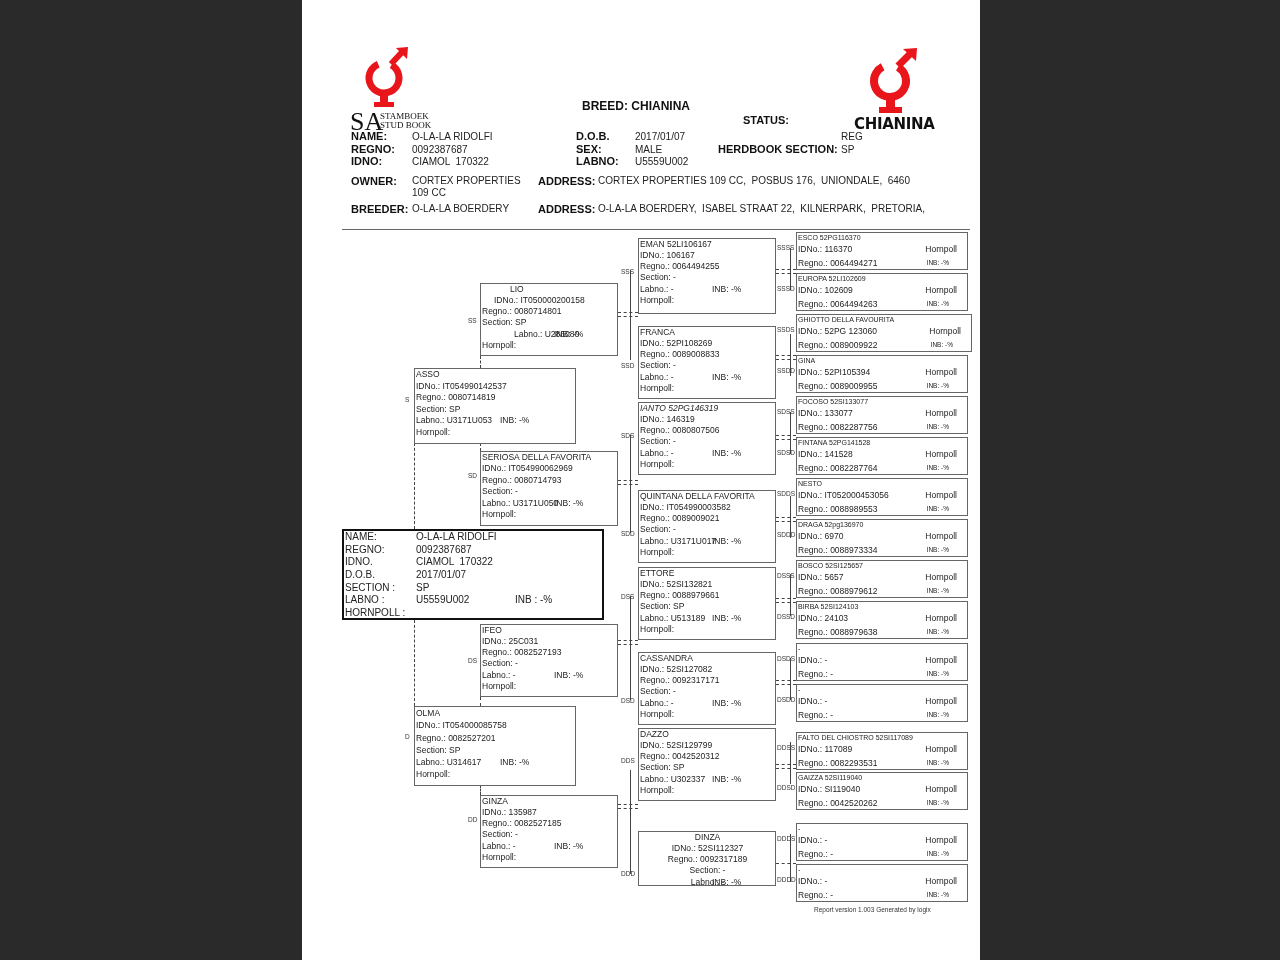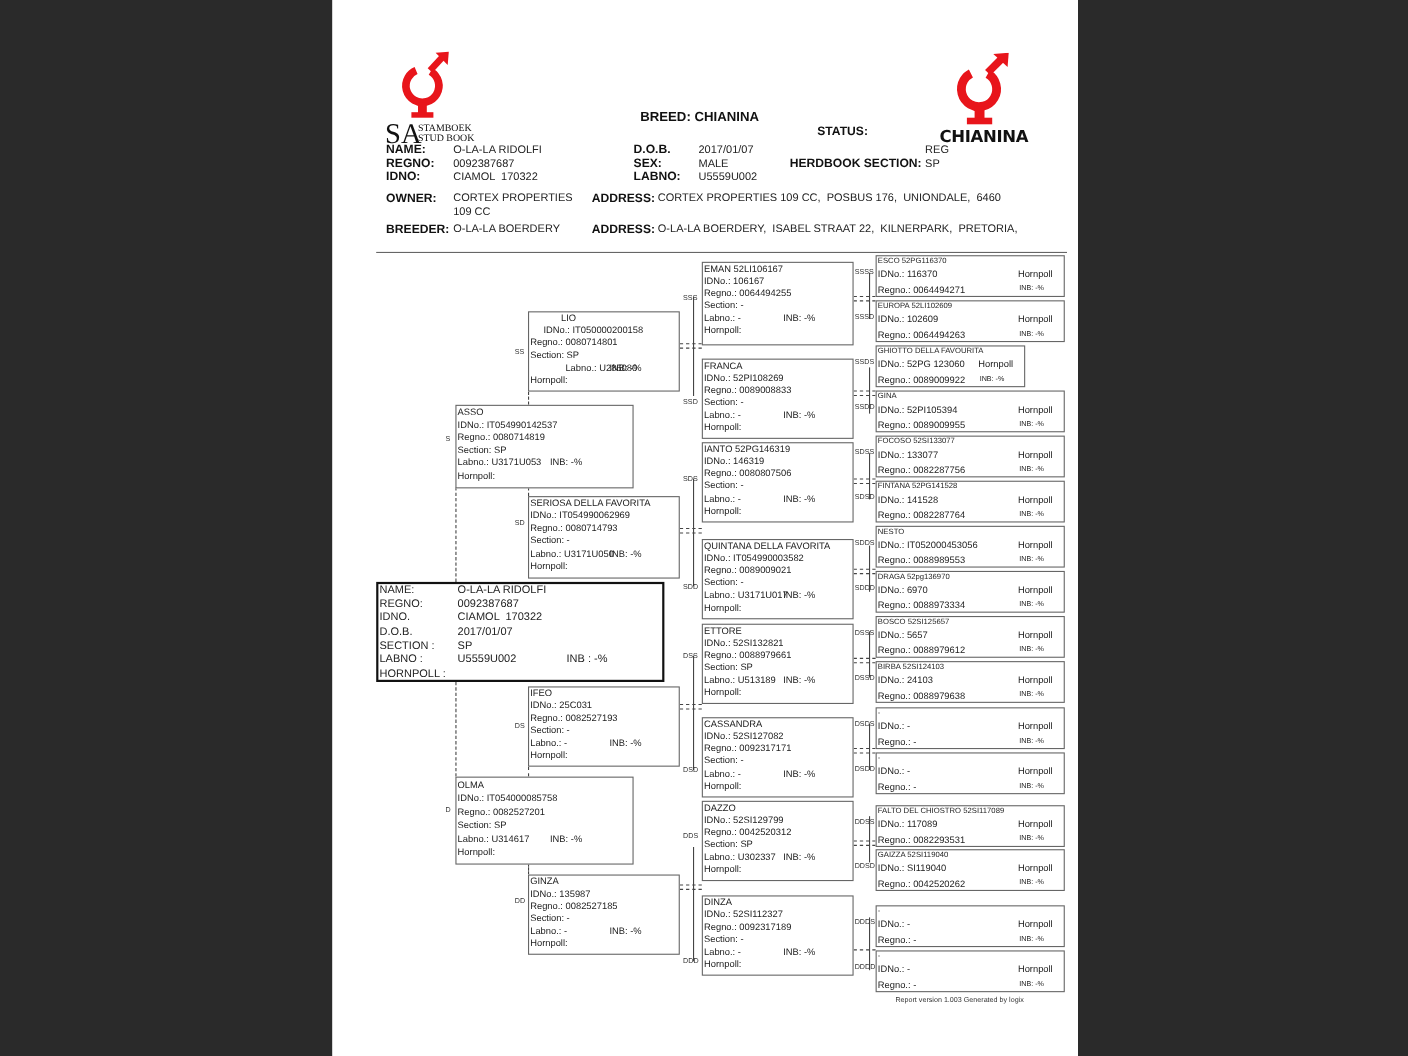--- a/index.html
+++ b/index.html
@@ -247,21 +247,21 @@
       <div class="box" style="left: 336px; top: 326px; width: 138px; height: 73px;">
         <div class="row" style="height: 11.129px; line-height: 11.129px;">FRANCA</div>
         <div class="row" style="height: 11.129px; line-height: 11.129px;">IDNo.: 52PI108269</div>
         <div class="row" style="height: 11.129px; line-height: 11.129px;">Regno.: 0089008833</div>
         <div class="row" style="height: 11.129px; line-height: 11.129px;">Section: -</div>
         <div class="row" style="height: 11.129px; line-height: 11.129px;"><span>Labno.: -</span><span class="inb" style="left: 72px;">INB: -%</span></div>
         <div class="row" style="height: 11.129px; line-height: 11.129px;">Hornpoll:</div>
       </div>
       <div class="tag" style="left: 319px; top: 432px;">SDS</div>
       <div class="box" style="left: 336px; top: 402px; width: 138px; height: 73px;">
-        <div class="row" style="height: 11.129px; line-height: 11.129px;">IANTO 52PG146319</div>
+        <div class="row" style="height: 11.129px; line-height: 11.129px; font-style: italic;">IANTO 52PG146319</div>
         <div class="row" style="height: 11.129px; line-height: 11.129px;">IDNo.: 146319</div>
         <div class="row" style="height: 11.129px; line-height: 11.129px;">Regno.: 0080807506</div>
         <div class="row" style="height: 11.129px; line-height: 11.129px;">Section: -</div>
         <div class="row" style="height: 11.129px; line-height: 11.129px;"><span>Labno.: -</span><span class="inb" style="left: 72px;">INB: -%</span></div>
         <div class="row" style="height: 11.129px; line-height: 11.129px;">Hornpoll:</div>
       </div>
       <div class="tag" style="left: 319px; top: 530px;">SDD</div>
       <div class="box" style="left: 336px; top: 490px; width: 138px; height: 73px;">
         <div class="row" style="height: 11.129px; line-height: 11.129px;">QUINTANA DELLA FAVORITA</div>
         <div class="row" style="height: 11.129px; line-height: 11.129px;">IDNo.: IT054990003582</div>
@@ -291,21 +291,21 @@
       <div class="tag" style="left: 319px; top: 757px;">DDS</div>
       <div class="box" style="left: 336px; top: 728px; width: 138px; height: 73px;">
         <div class="row" style="height: 11.129px; line-height: 11.129px;">DAZZO</div>
         <div class="row" style="height: 11.129px; line-height: 11.129px;">IDNo.: 52SI129799</div>
         <div class="row" style="height: 11.129px; line-height: 11.129px;">Regno.: 0042520312</div>
         <div class="row" style="height: 11.129px; line-height: 11.129px;">Section: SP</div>
         <div class="row" style="height: 11.129px; line-height: 11.129px;"><span>Labno.: U302337</span><span class="inb" style="left: 72px;">INB: -%</span></div>
         <div class="row" style="height: 11.129px; line-height: 11.129px;">Hornpoll:</div>
       </div>
       <div class="tag" style="left: 319px; top: 870px;">DDD</div>
-      <div class="box" style="left: 336px; top: 814px; width: 138px; height: 73px;">
+      <div class="box" style="left: 336px; top: 831px; width: 138px; height: 55px; text-align: center;">
         <div class="row" style="height: 11.129px; line-height: 11.129px;">DINZA</div>
         <div class="row" style="height: 11.129px; line-height: 11.129px;">IDNo.: 52SI112327</div>
         <div class="row" style="height: 11.129px; line-height: 11.129px;">Regno.: 0092317189</div>
         <div class="row" style="height: 11.129px; line-height: 11.129px;">Section: -</div>
         <div class="row" style="height: 11.129px; line-height: 11.129px;"><span>Labno.: -</span><span class="inb" style="left: 72px;">INB: -%</span></div>
         <div class="row" style="height: 11.129px; line-height: 11.129px;">Hornpoll:</div>
       </div>
     </div>
   <div id="gen4">
       <div class="tag" style="left: 475px; top: 244px;">SSSS</div>
@@ -314,21 +314,21 @@
         <div class="r"><span>IDNo.: 116370</span><span class="hp">Hornpoll</span></div>
         <div class="r"><span>Regno.: 0064494271</span><span class="ib">INB: -%</span></div>
       </div>
       <div class="tag" style="left: 475px; top: 285px;">SSSD</div>
       <div class="box g4" style="left: 494px; top: 273px; width: 172px; height: 38px;">
         <div class="n">EUROPA 52LI102609</div>
         <div class="r"><span>IDNo.: 102609</span><span class="hp">Hornpoll</span></div>
         <div class="r"><span>Regno.: 0064494263</span><span class="ib">INB: -%</span></div>
       </div>
       <div class="tag" style="left: 475px; top: 326px;">SSDS</div>
-      <div class="box g4" style="left: 494px; top: 314px; width: 136px; height: 38px;">
+      <div class="box g4" style="left: 494px; top: 314px; width: 176px; height: 38px;">
         <div class="n">GHIOTTO DELLA FAVOURITA</div>
         <div class="r"><span>IDNo.: 52PG 123060</span><span class="hp">Hornpoll</span></div>
         <div class="r"><span>Regno.: 0089009922</span><span class="ib">INB: -%</span></div>
       </div>
       <div class="tag" style="left: 475px; top: 367px;">SSDD</div>
       <div class="box g4" style="left: 494px; top: 355px; width: 172px; height: 38px;">
         <div class="n">GINA</div>
         <div class="r"><span>IDNo.: 52PI105394</span><span class="hp">Hornpoll</span></div>
         <div class="r"><span>Regno.: 0089009955</span><span class="ib">INB: -%</span></div>
       </div>

